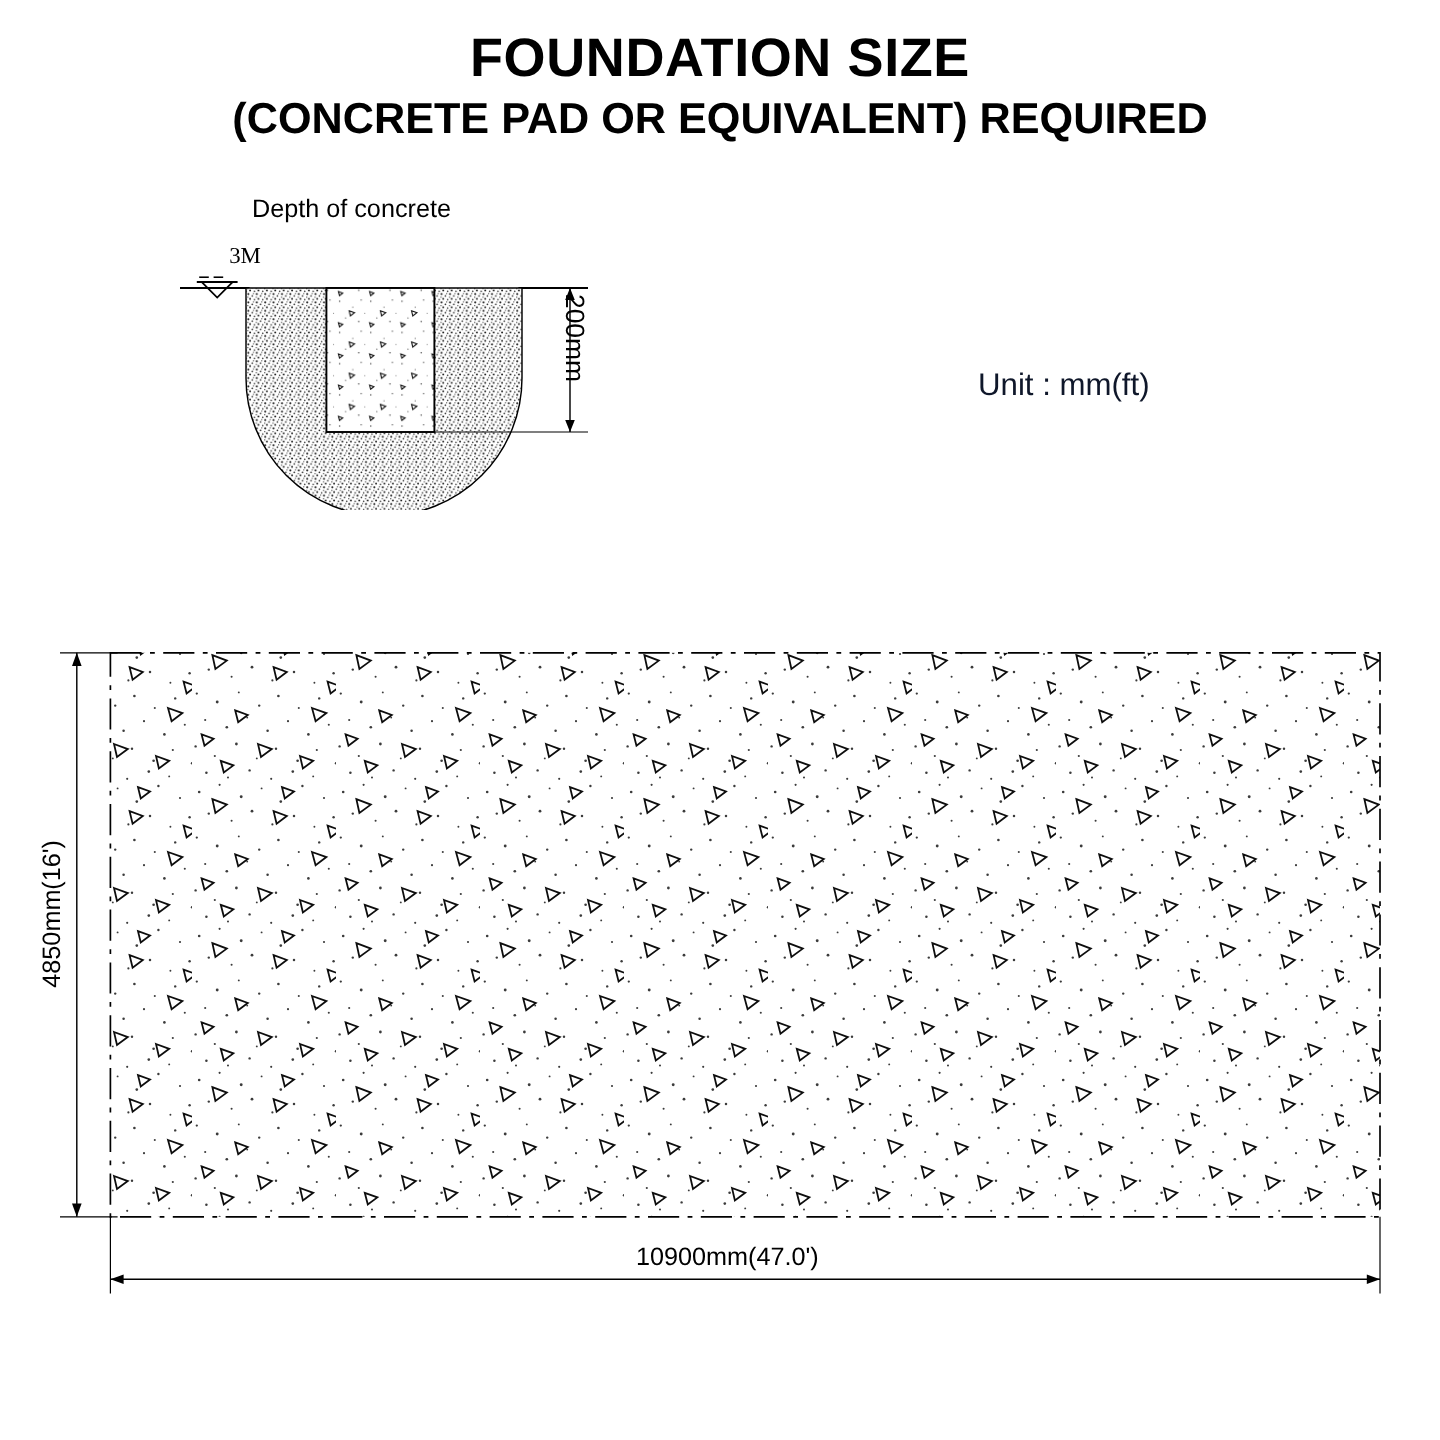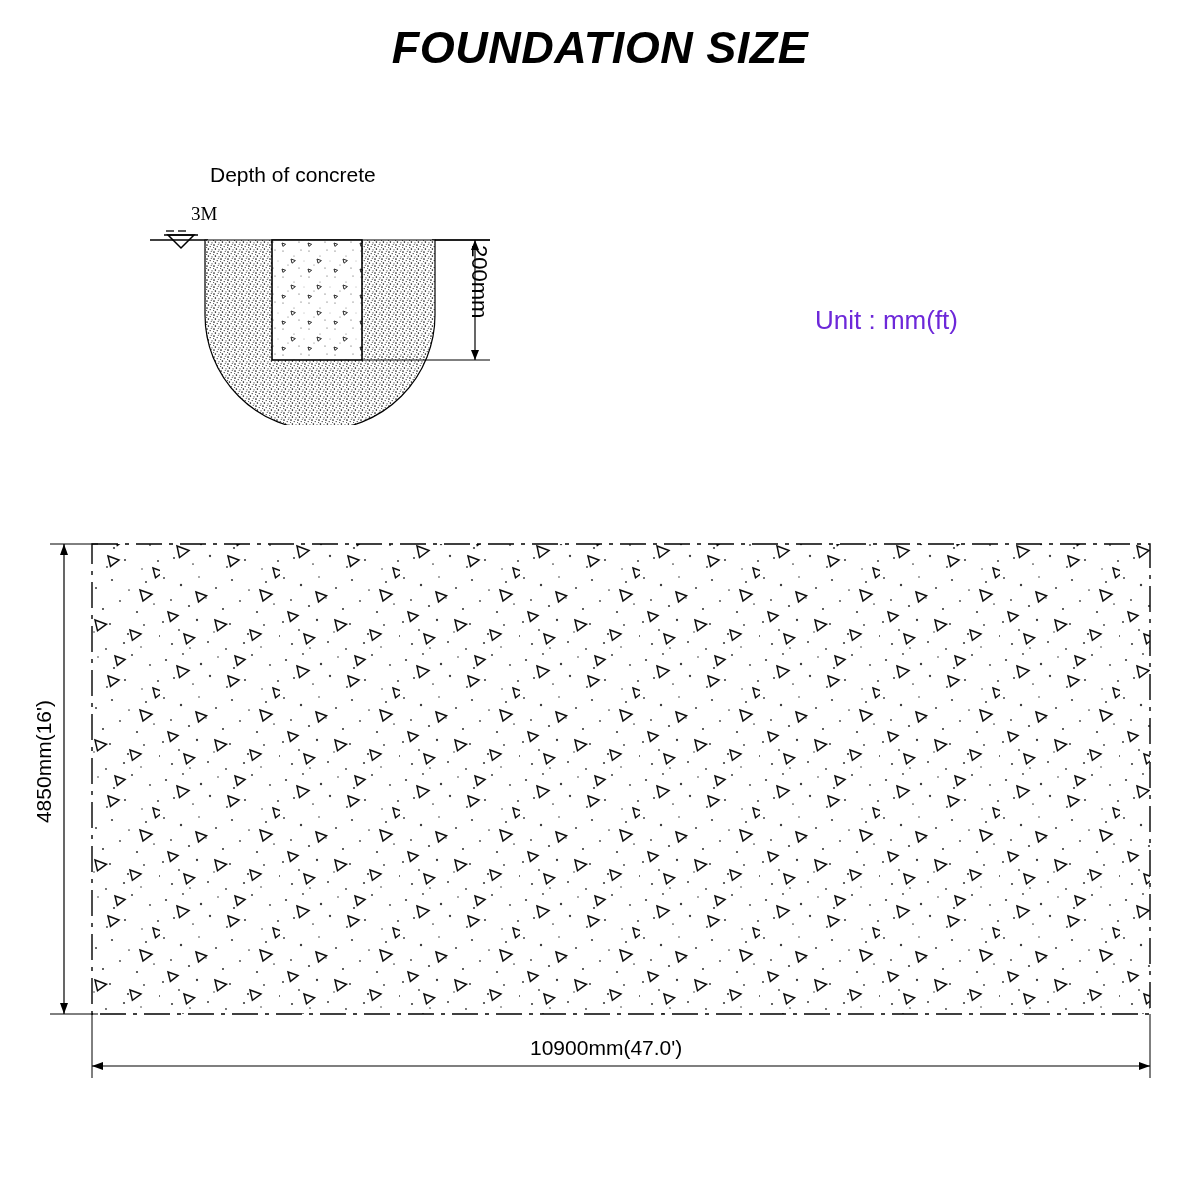--- a/index.html
+++ b/index.html
@@ -16,21 +16,20 @@
     overflow: hidden;
   }
 
   
   .title-block {
     position: absolute;
     top: 24px;
     left: 0;
     width: 1200px;
     text-align: center;
-    font-style: italic;
   }
   .title-main {
     font-size: 45px;
     font-weight: bold;
     letter-spacing: 0.5px;
     line-height: 1.05;
   }
   .title-sub {
     font-size: 36px;
     font-weight: bold;
@@ -48,21 +47,21 @@
     font-weight: normal;
   }
 
   
   .unit-label {
     position: absolute;
     left: 815px;
     top: 305px;
     font-size: 26px;
     font-weight: normal;
-    color: #6d28d9;
+    color: #0f172a;
   }
 
   
   .section-detail {
     position: absolute;
     left: 150px;
     top: 195px;
     width: 380px;
     height: 230px;
   }
@@ -112,20 +111,21 @@
     writing-mode: vertical-rl;
     transform: rotate(180deg);
     letter-spacing: 0px;
   }
 </style>
 </head>
 <body>
 
 <div class="title-block">
   <div class="title-main">FOUNDATION SIZE</div>
+  <div class="title-sub">(CONCRETE PAD OR EQUIVALENT) REQUIRED</div>
 </div>
 
 <div class="depth-label">Depth of concrete</div>
 
 <div class="section-detail">
   <svg width="380" height="230" viewBox="0 0 380 230" xmlns="http://www.w3.org/2000/svg">
     <defs>
 
       <pattern id="soilPat" width="7" height="7" patternUnits="userSpaceOnUse">
         <rect width="7" height="7" fill="#ffffff"></rect>

